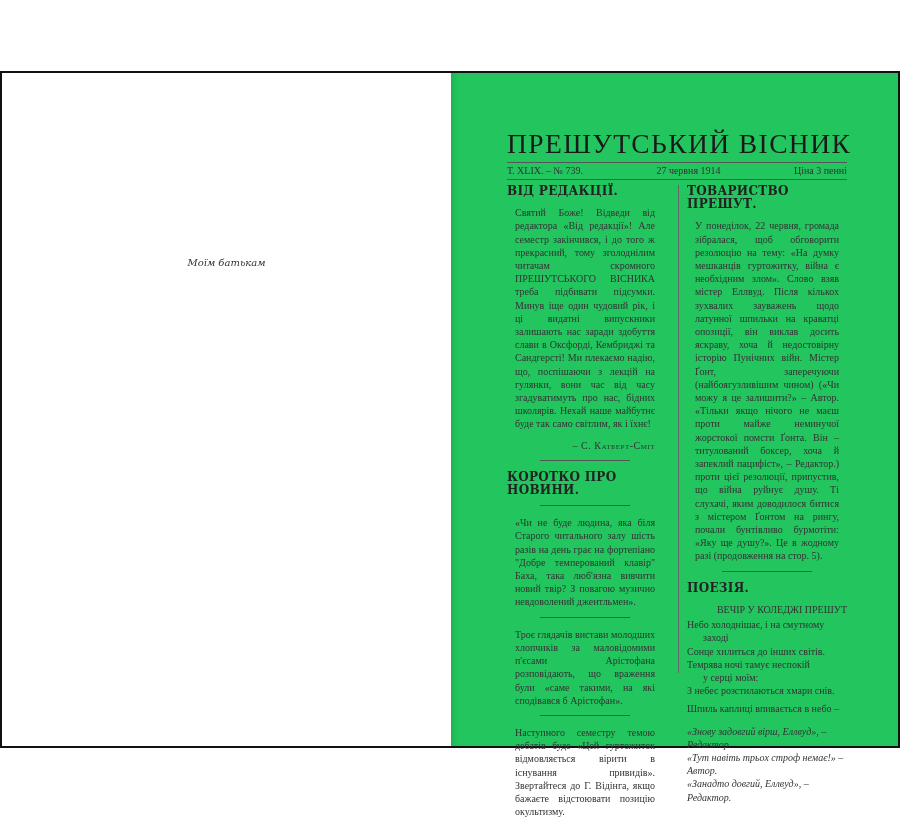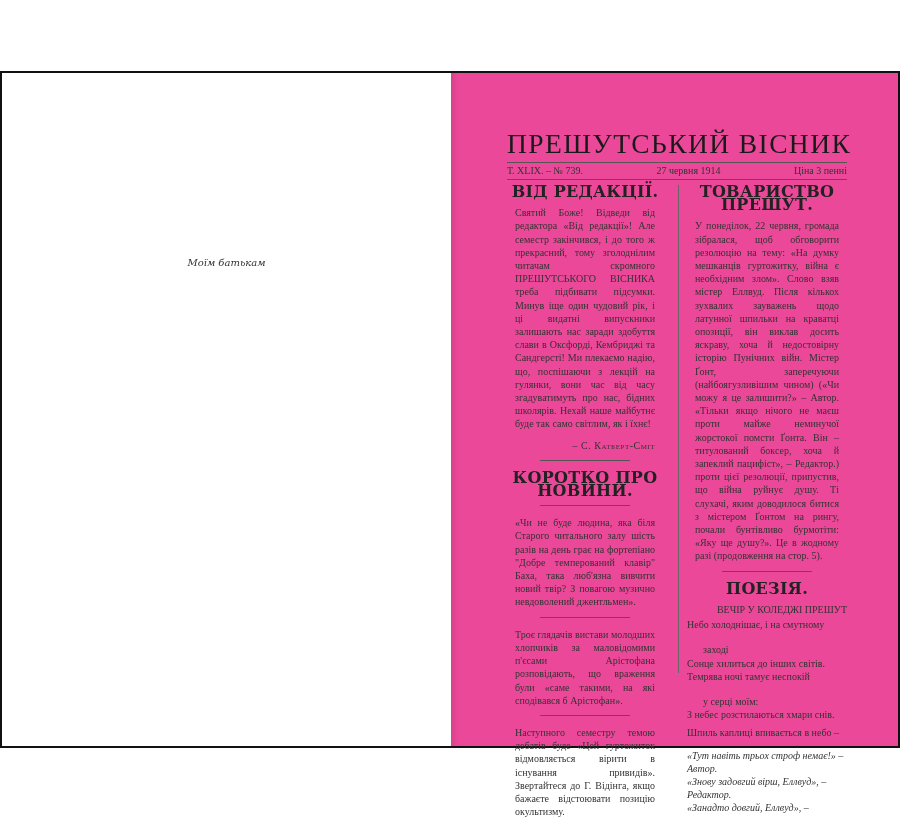--- a/index.html
+++ b/index.html
@@ -1,35 +1,35 @@
 <!DOCTYPE html>
 <html><head>
 <meta charset="utf-8">
 <style>
   html, body { margin:0; padding:0; background:#ffffff; }
   body { width:900px; height:817px; position:relative; overflow:hidden; font-family:"DejaVu Serif", serif; color:#222; }
   .frame { position:absolute; left:0; top:71px; width:896px; height:673px; border:2px solid #111; border-right-width:2px; box-sizing:content-box; }
   .left-page { position:absolute; left:0; top:0; width:449px; height:673px; background:#fff; }
   .dedication { position:absolute; left:0; width:449px; top:184px; text-align:center; font-style:italic; font-size:10px; color:#333; font-family:"DejaVu Serif", serif; }
-  .right-page { position:absolute; left:449px; top:0; width:447px; height:673px; background:#ec4899; box-shadow: inset 6px 0 6px -4px rgba(0,0,0,0.12); }
+  .right-page { position:absolute; left:449px; top:0; width:447px; height:673px; background:#22c55e; box-shadow: inset 6px 0 6px -4px rgba(0,0,0,0.12); }
   .masthead { position:absolute; left:56px; top:56px; width:340px; text-align:center; font-family:"Liberation Serif", serif; font-size:27.5px; letter-spacing:1.4px; color:#1a1a1a; line-height:30px; white-space:nowrap; }
   .rule { position:absolute; left:56px; width:340px; height:0; border-top:1.4px solid #555; }
   .issue-line { position:absolute; left:56px; top:92px; width:340px; font-family:"Liberation Serif", serif; font-size:10px; color:#333; display:flex; justify-content:space-between; }
   .col { position:absolute; top:112px; width:156px; font-family:"Liberation Serif", serif; font-size:10px; line-height:13.2px; color:#333; }
   .col-left { left:56px; }
   .col-right { left:236px; width:160px; }
   .col-divider { position:absolute; left:227px; top:112px; width:0; height:488px; border-left:1.2px solid #666; }
-  .head { font-weight:bold; text-align:center; font-size:16px; letter-spacing:0.3px; margin:0 0 8px 0; color:#222; font-family:"DejaVu Serif", serif; }
+  .head { font-weight:bold; font-size:12px; letter-spacing:0.3px; margin:0 0 8px 0; color:#222; font-family:"DejaVu Serif", serif; }
   .p { text-align:justify; margin:8px; }
   .sig { text-align:right; margin:1px 8px 0 0; font-variant:small-caps; letter-spacing:0.5px; }
   .long-rule { width:90px; margin:8px auto 10px auto; border-top:1.2px solid #555; }
   .it { }
   .poem-title { text-align:right; margin:4px 0 2px 0; font-size:10px; }
   .verse { margin:0; text-align:left; }
-  .indent { padding-left:16px;margin-top:12px; }
+  .indent { padding-left:16px; }
   .notes { margin-top:9px; font-style:italic; }
 </style>
 </head>
 <body>
 
 <div class="frame">
   <div class="left-page">
     <div class="dedication">Моїм батькам</div>
   </div>
 
@@ -68,19 +68,19 @@
       <div class="head">ПОЕЗІЯ.</div>
       <div class="poem-title">ВЕЧІР У КОЛЕДЖІ ПРЕШУТ</div>
       <p class="verse">Небо холоднішає, і на смутному</p>
       <p class="verse indent">заході</p>
       <p class="verse">Сонце хилиться до інших світів.</p>
       <p class="verse">Темрява ночі тамує неспокій</p>
       <p class="verse indent">у серці моїм:</p>
       <p class="verse">З небес розстилаються хмари снів.</p>
       <p class="verse" style="margin-top:5px;">Шпиль каплиці впивається в небо –</p>
       <div class="notes">
+        <p class="verse">«Знову задовгий вірш, Еллвуд», – Редактор.</p>
         <p class="verse">«Тут навіть трьох строф немає!» – Автор.</p>
-        <p class="verse">«Знову задовгий вірш, Еллвуд», – Редактор.</p>
         <p class="verse">«Занадто довгий, Еллвуд», – Редактор.</p>
       </div>
     </div>
   </div>
 </div>
 
 </body></html>

